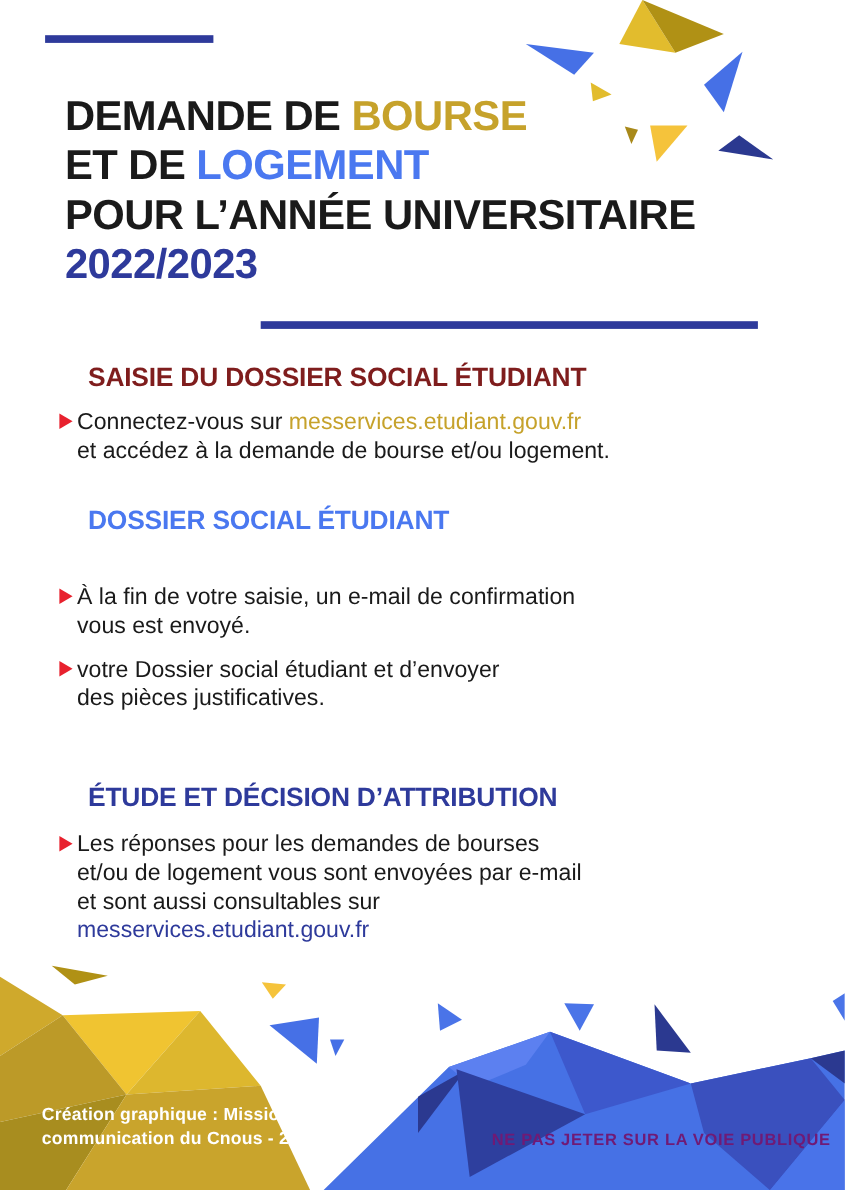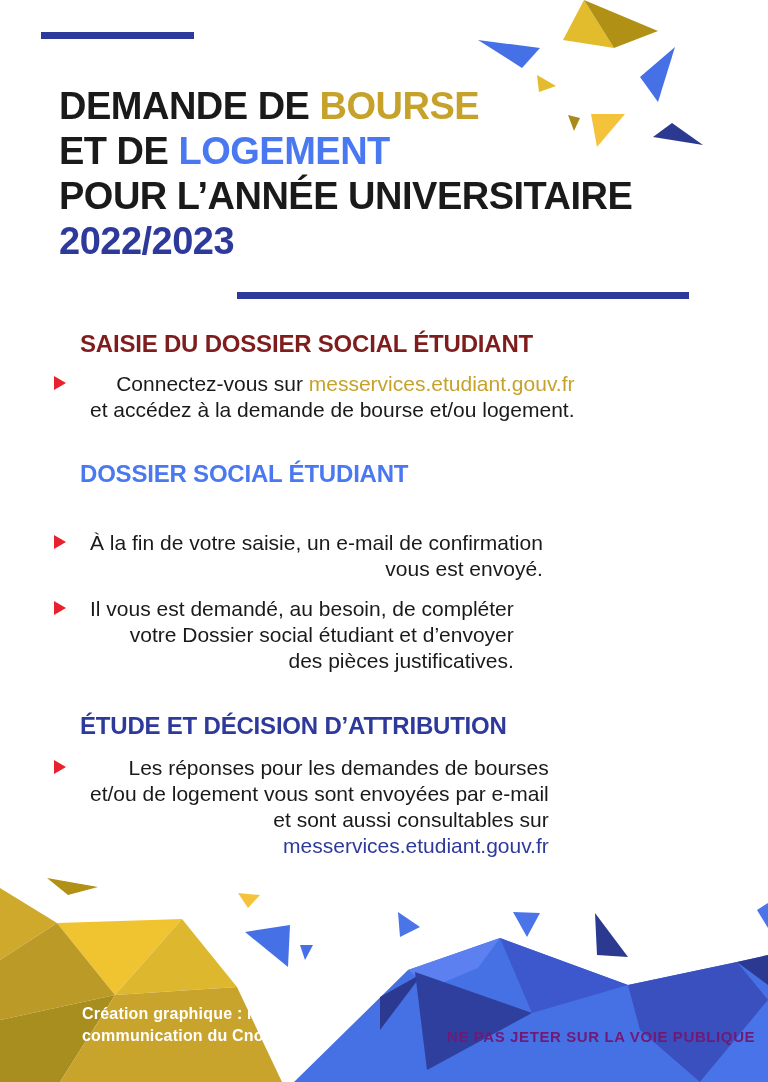--- a/index.html
+++ b/index.html
@@ -24,32 +24,32 @@
   .section-heading{left:80px;font-weight:bold;font-size:24px;line-height:30px;
                    letter-spacing:-0.2px;white-space:nowrap;}
   .h-saisie{top:329px;color:#7f1d1d;}
   .h-reception{top:459px;color:#4A78F0;}
   .h-etude{top:711px;color:#2E3A9B;text-align:center;}
   
   .bullet{left:54px;font-size:21px;line-height:26px;color:#1A1A1A;white-space:nowrap;}
   .bullet .arrow{position:absolute;left:0;top:5px;width:0;height:0;
     border-left:12px solid #E8212E;border-top:7px solid transparent;
     border-bottom:7px solid transparent;}
-  .bullet .lines{margin-left:36px;text-align:right;}
+  .bullet .lines{margin-left:16px;}
   .bullet .line{display:block;}
   .b1{top:371px;} .b2{top:530px;} .b3{top:596px;} .b4{top:755px;}
   .link-gold{color:#C6A22B;}
   .link-navy{color:#2E3A9B;}
   
   .star{left:470px;top:0;width:298px;height:160px;}
   .polyart{left:0;top:870px;width:768px;height:212px;}
   
   .credit{left:38px;top:1003px;color:#ffffff;font-weight:bold;font-size:16px;
           line-height:22px;letter-spacing:0.2px;}
-  .credit .line{display:block;margin-left:44px;}
+  .credit .line{display:block;}
   .notice{left:447px;top:1028px;color:#701a75;font-weight:bold;font-size:15px;
           letter-spacing:0.6px;white-space:nowrap;}
 </style>
 </head>
 <body>
 
 <div class="abs topbar"></div>
 
 <svg class="abs star" viewBox="0 0 298 160" xmlns="http://www.w3.org/2000/svg" aria-hidden="true">
   <polygon points="93,40 114,0 144,48" fill="#E2BC2D"></polygon>
@@ -89,21 +89,20 @@
   <span class="arrow"></span>
   <div class="lines">
     <span class="line">À la fin de votre saisie, un e-mail de confirmation</span>
     <span class="line">vous est envoyé.</span>
   </div>
 </div>
 
 <div class="abs bullet b3">
   <span class="arrow"></span>
   <div class="lines">
-    <span class="line">Il vous est demandé, au besoin, de compléter</span>
     <span class="line">votre Dossier social étudiant et d’envoyer</span>
     <span class="line">des pièces justificatives.</span>
   </div>
 </div>
 
 <div class="abs section-heading h-etude">ÉTUDE ET DÉCISION D’ATTRIBUTION</div>
 
 <div class="abs bullet b4">
   <span class="arrow"></span>
   <div class="lines">

